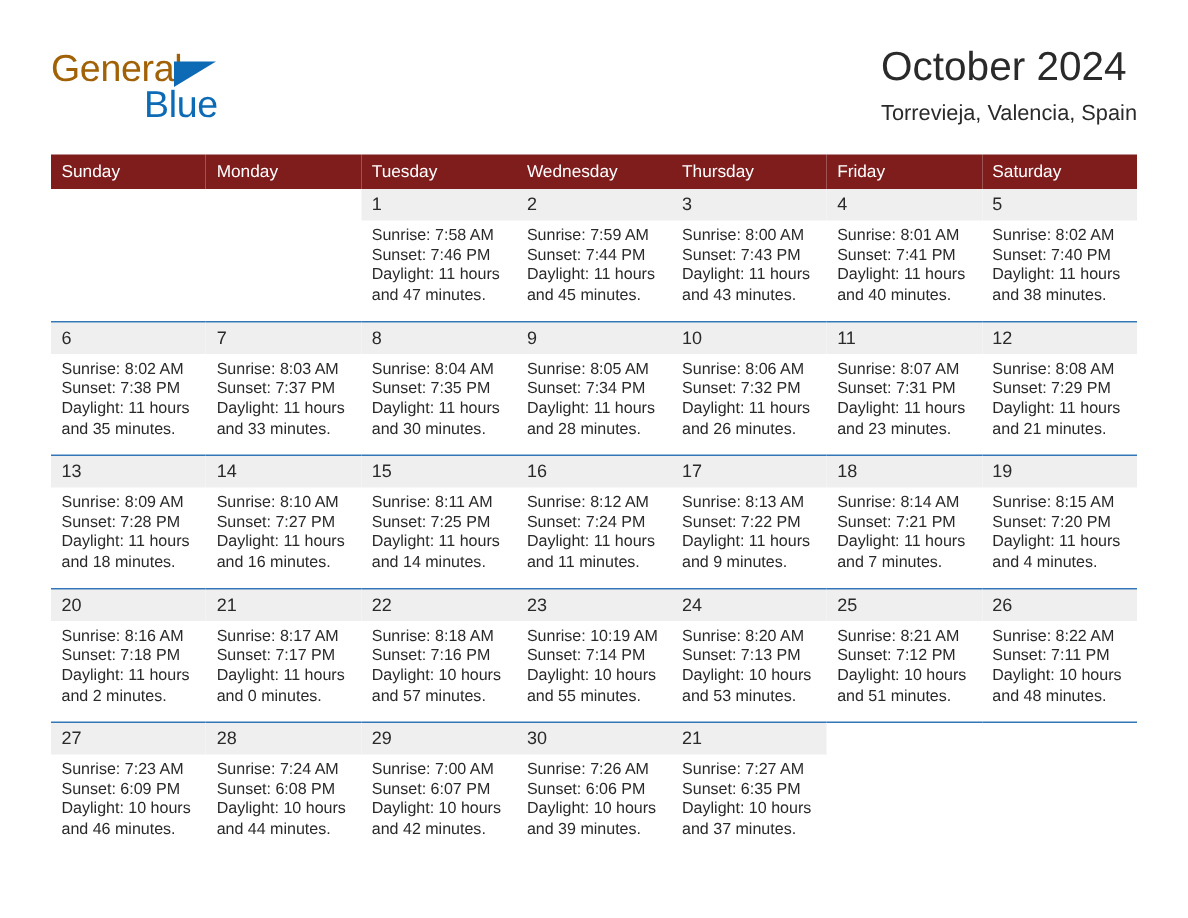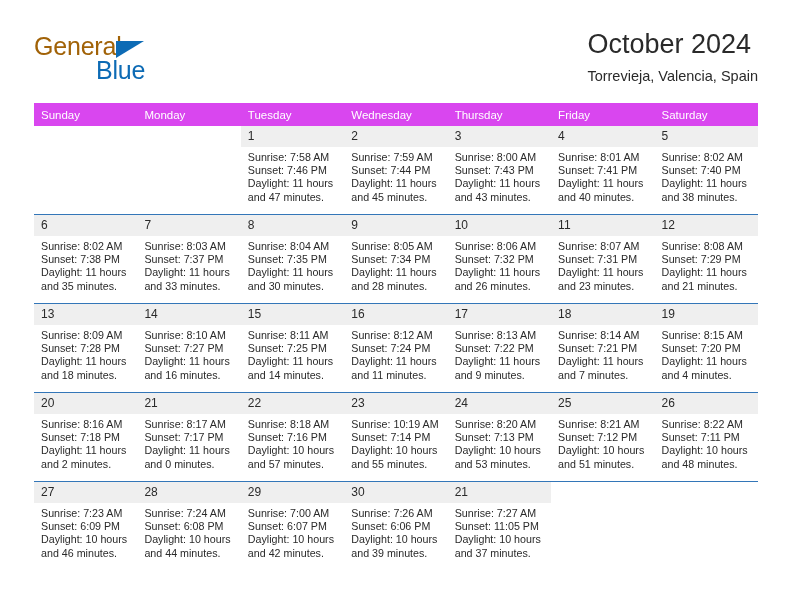--- a/index.html
+++ b/index.html
@@ -90,21 +90,21 @@
     left: 34px;
     top: 103px;
     width: 724px;
   }
   table.cal {
     width: 724px;
     border-collapse: collapse;
     table-layout: fixed;
   }
   table.cal th {
-    background: #d946ef;
+    background: #7f1d1d;
     color: #ffffff;
     font-size: 11.5px;
     font-weight: normal;
     text-align: left;
     padding: 5px 0 5px 7px;
     height: 13px;
     box-sizing: content-box;
   }
   table.cal td {
     vertical-align: top;
@@ -492,21 +492,21 @@
                   <div>Sunset: 6:06 PM</div>
                   <div class="wrap">Daylight: 10 hours and 39 minutes.</div>
                 </div>
               </div>
             </td>
             <td>
               <div class="cell-inner">
                 <div class="daynum">21</div>
                 <div class="details">
                   <div>Sunrise: 7:27 AM</div>
-                  <div>Sunset: 11:05 PM</div>
+                  <div>Sunset: 6:35 PM</div>
                   <div class="wrap">Daylight: 10 hours and 37 minutes.</div>
                 </div>
               </div>
             </td>
             <td>
               <div class="cell-inner cell-empty">
                 <div class="daynum"></div>
               </div>
             </td>
             <td>

